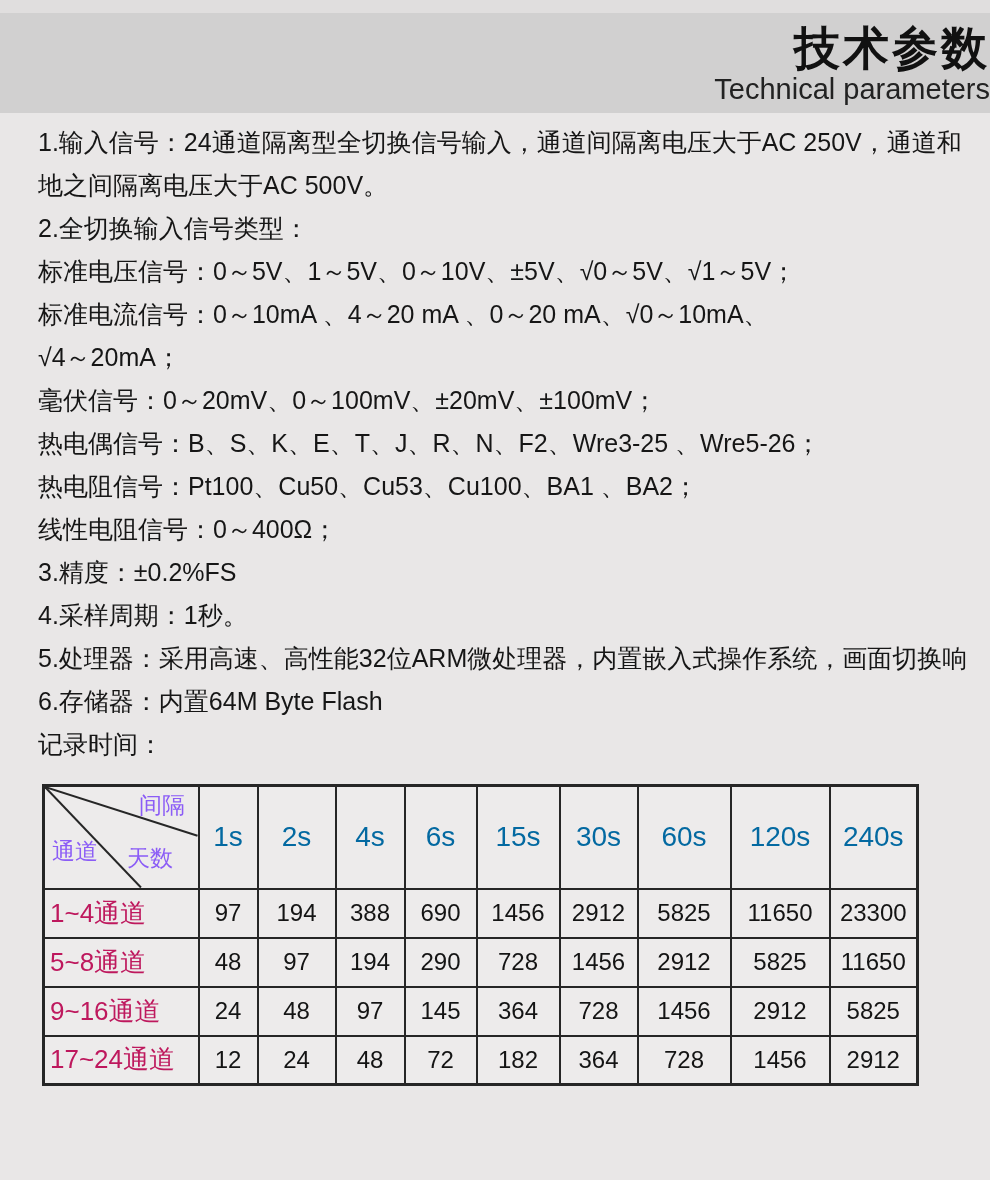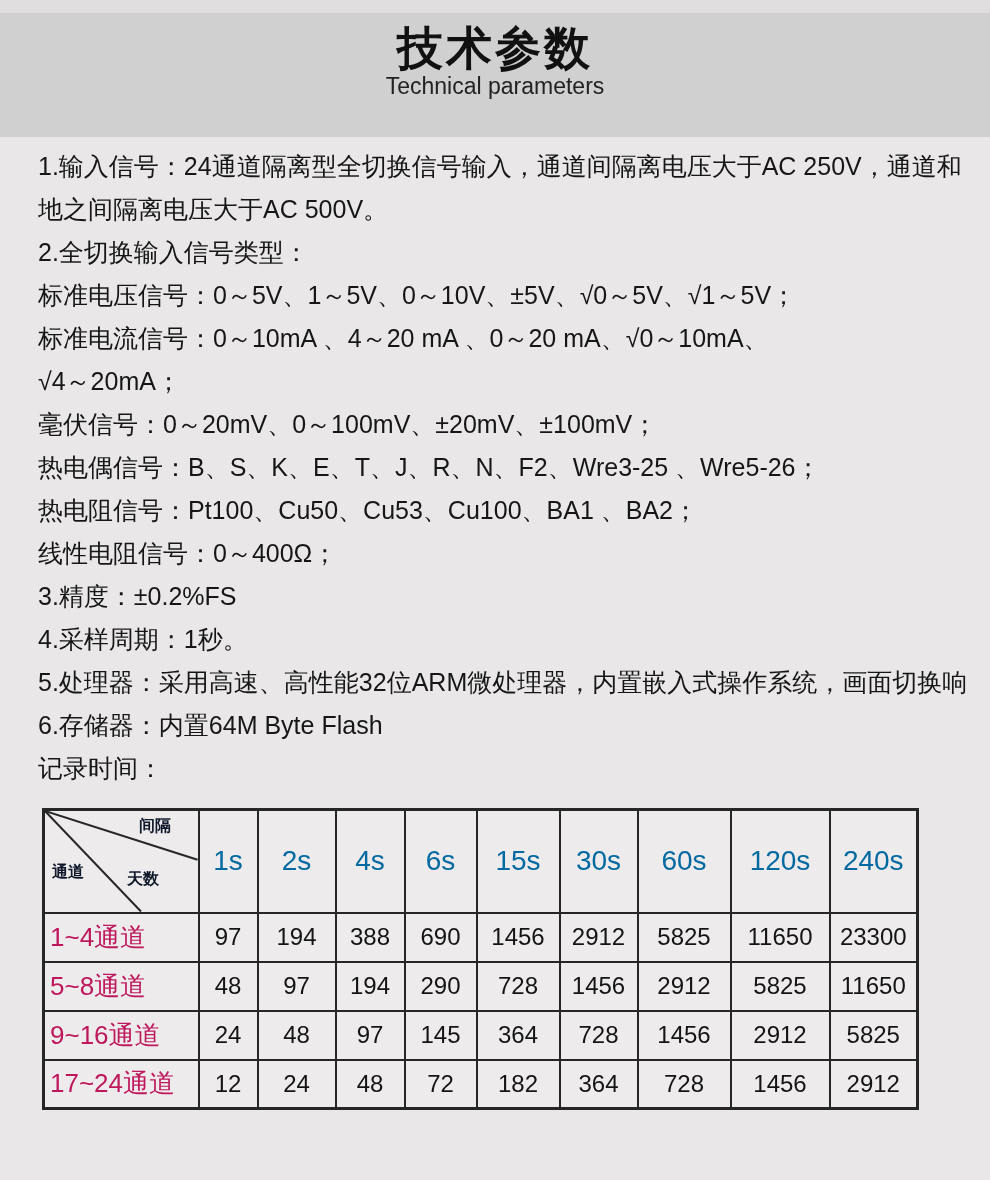--- a/index.html
+++ b/index.html
@@ -6,34 +6,34 @@
   html, body { margin: 0; padding: 0; }
   body {
     width: 990px; height: 1180px;
     background: #e9e7e7;
     font-family: "Liberation Sans", "DejaVu Sans", sans-serif;
     color: #1b1b1b;
     overflow: hidden;
   }
   .top-strip { height: 13px; background: #e0dede; }
   .title-band {
-    height: 124px;
+    height: 100px;
     background: #d1d0d0;
-    text-align: center;
+    text-align: right;
   }
   .page-title {
     font-size: 46px;
     font-weight: 700;
     line-height: 1.05;
     padding-top: 11px;
     letter-spacing: 3px;
     color: #111;
   }
   .page-subtitle {
-    font-size: 23px;
+    font-size: 29px;
     line-height: 1;
     margin-top: 3px;
     color: #222;
   }
   .specs {
     padding: 8px 28px 0 38px;
   }
   .spec-line {
     height: 43px;
     line-height: 43px;
@@ -75,24 +75,24 @@
     font-size: 24px;
     text-align: center;
     vertical-align: middle;
     color: #141414;
   }
   th.corner-cell { position: relative; }
   .corner-wrap { position: absolute; inset: 0; }
   .corner-wrap svg { position: absolute; left: 0; top: 0; width: 100%; height: 100%; }
   .corner-label {
     position: absolute;
-    font-size: 16px;
-    font-weight: 700;
+    font-size: 23px;
+    font-weight: 400;
     line-height: 1;
-    color: #0f172a;
+    color: #8b5cf6;
     white-space: nowrap;
   }
   .corner-label.interval { top: 7px; left: 94px; }
   .corner-label.days     { top: 60px; left: 82px; }
   .corner-label.channel  { top: 53px; left: 7px; }
 </style>
 </head>
 <body>
 
 <div class="top-strip"></div>

